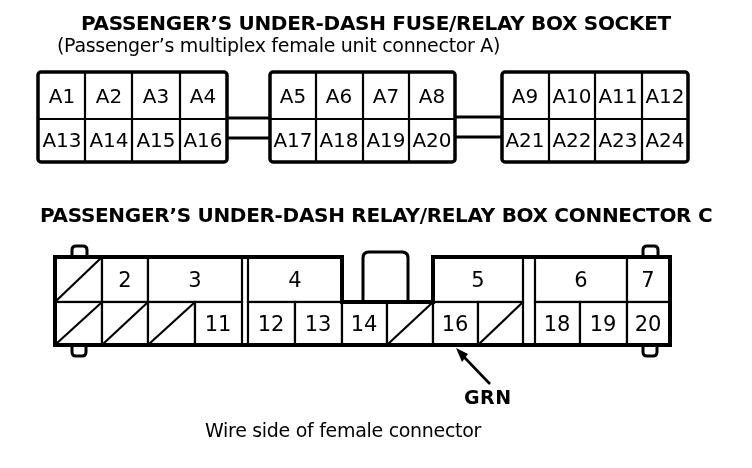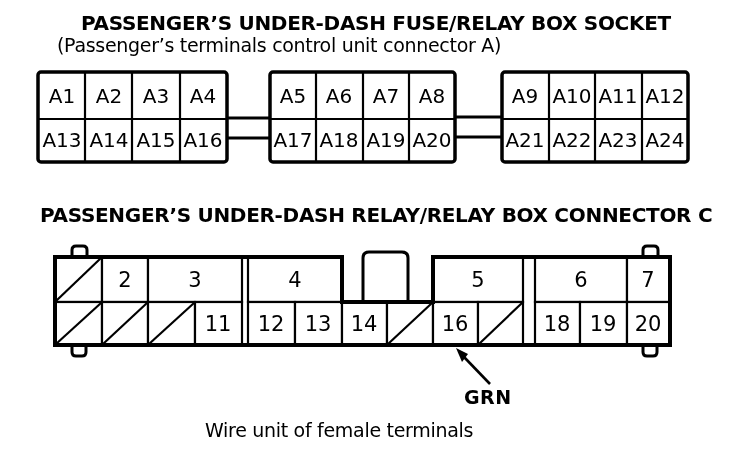--- a/index.html
+++ b/index.html
@@ -22,26 +22,26 @@
   }
   text.slbl { font-size:20px; }
   text.clbl { font-size:21px; }
 </style>
 </head>
 <body>
 
 <div id="page">
 
   <div class="abs title" style="left:57px; top:11px;margin-left:24px;">PASSENGER’S UNDER-DASH FUSE/RELAY BOX SOCKET</div>
-  <div class="abs subtitle" style="left:57px; top:34px;">(Passenger’s terminals control unit connector A)</div>
+  <div class="abs subtitle" style="left:57px; top:34px;">(Passenger’s multiplex female unit connector A)</div>
 
   <div class="abs title" style="left:40px; top:203px;">PASSENGER’S UNDER-DASH RELAY/RELAY BOX CONNECTOR C</div>
 
   <div class="abs grn" style="left:464px; top:386px;">GRN</div>
-  <div class="abs caption" style="left:205px; top:419px;">Wire unit of female terminals</div>
+  <div class="abs caption" style="left:205px; top:419px;">Wire side of female connector</div>
 
   <svg id="diagram-svg" width="752" height="468" viewBox="0 0 752 468">
 
     <g stroke="#000" fill="none">
 
       <g stroke-width="3">
         <line x1="224" y1="118" x2="273" y2="118"></line>
         <line x1="224" y1="138" x2="273" y2="138"></line>
       </g>
       <g stroke-width="3">

